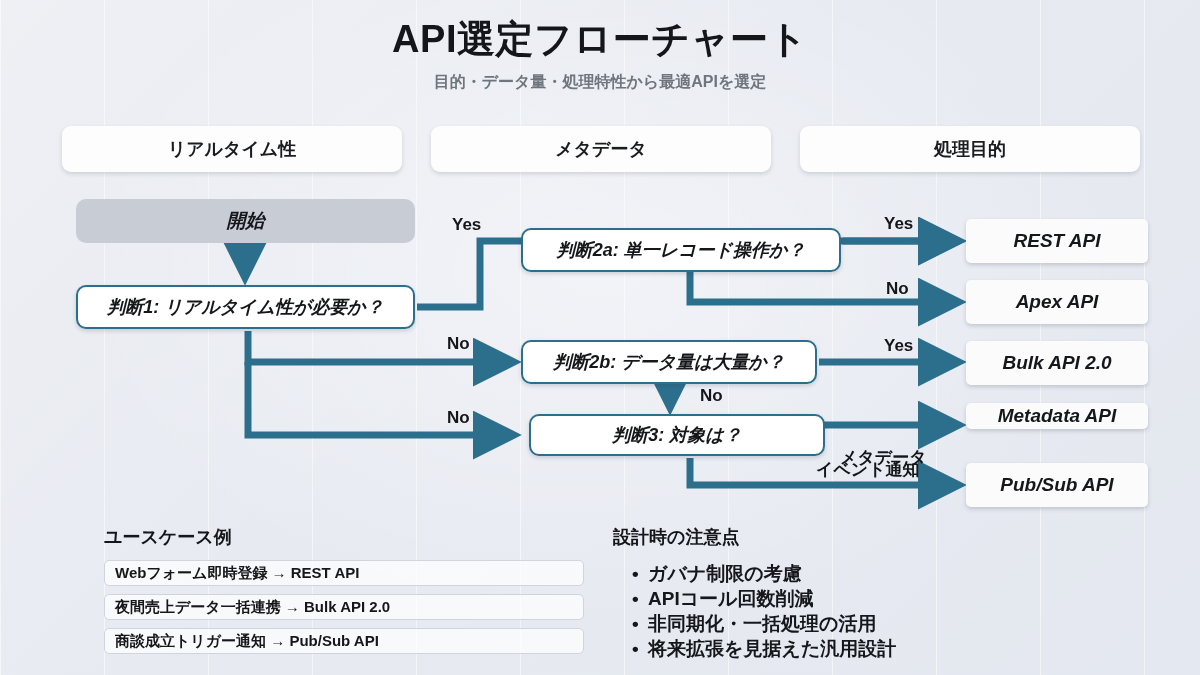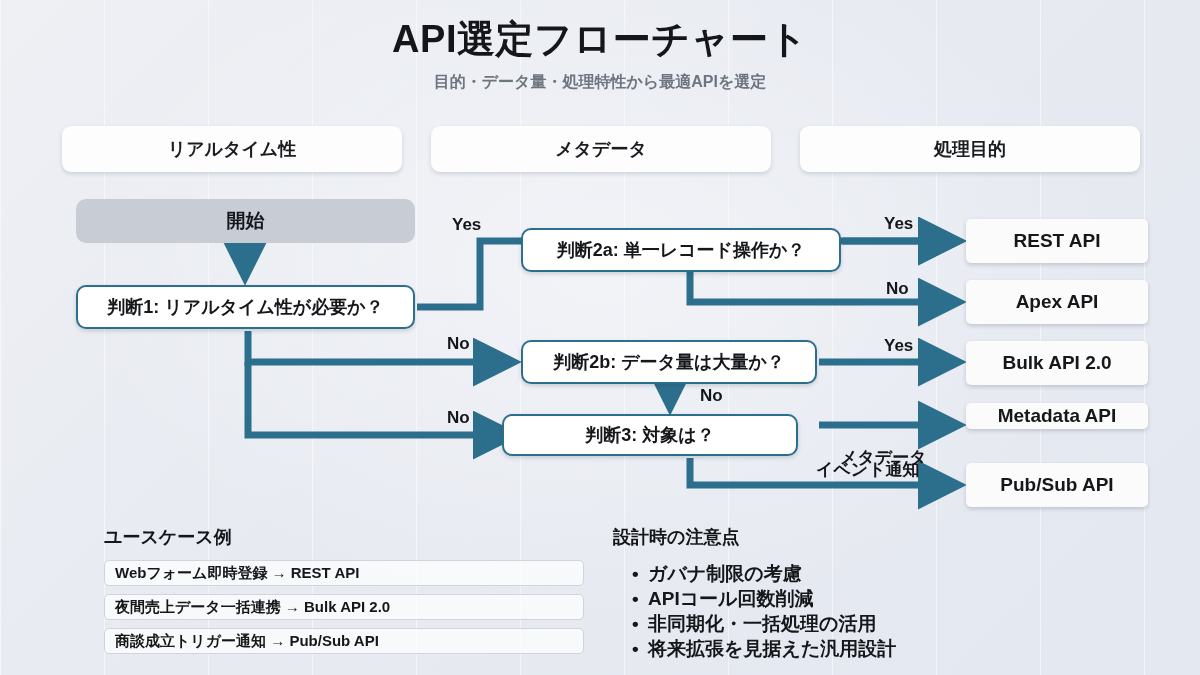--- a/index.html
+++ b/index.html
@@ -83,20 +83,21 @@
 
   
   .node {
     position: absolute;
     display: flex;
     align-items: center;
     justify-content: center;
     box-sizing: border-box;
     font-weight: 700;
     color: #15171b;
+    font-style: italic;
   }
   .node.start {
     background: #c7ccd5;
     border-radius: 10px;
     font-size: 19px;
   }
   .node.decision {
     background: #ffffff;
     border: 2px solid #2c6f8d;
     border-radius: 10px;
@@ -107,21 +108,21 @@
     background: #fbfbfb;
     border-radius: 5px;
     box-shadow: 0 2px 4px rgba(40,50,70,0.20);
     font-size: 19px;
   }
 
   #node-start     { left: 76px;  top: 199px; width: 339px; height: 44px; }
   #node-decision1 { left: 76px;  top: 285px; width: 339px; height: 44px; }
   #node-decision2a{ left: 521px; top: 219px; width: 320px; height: 44px; margin-top: 9px; }
   #node-decision2b{ left: 521px; top: 340px; width: 296px; height: 44px; }
-  #node-decision3 { left: 502px; top: 414px; width: 296px; height: 42px; }
+  #node-decision3 { left: 529px; top: 414px; width: 296px; height: 42px; }
   #node-rest      { left: 966px; top: 219px; width: 182px; height: 44px; }
   #node-apex      { left: 966px; top: 280px; width: 182px; height: 44px; }
   #node-bulk      { left: 966px; top: 341px; width: 182px; height: 44px; }
   #node-metadata  { left: 966px; top: 403px; width: 182px; height: 26px; }
   #node-pubsub    { left: 966px; top: 463px; width: 182px; height: 44px; }
 
   
   #wires {
     position: absolute;
     left: 0; top: 0;

